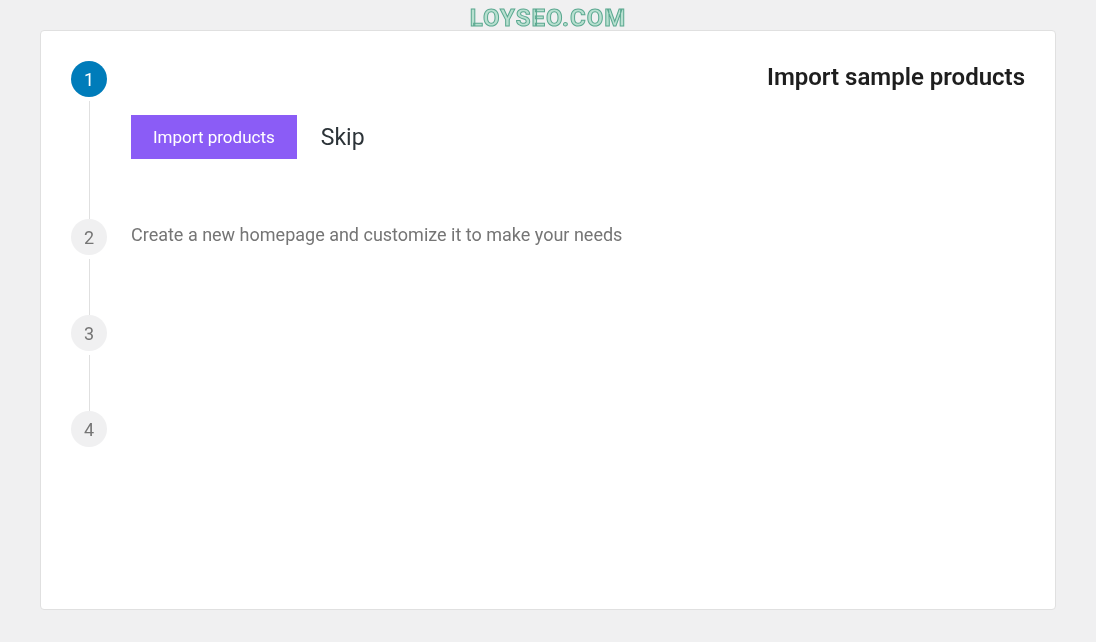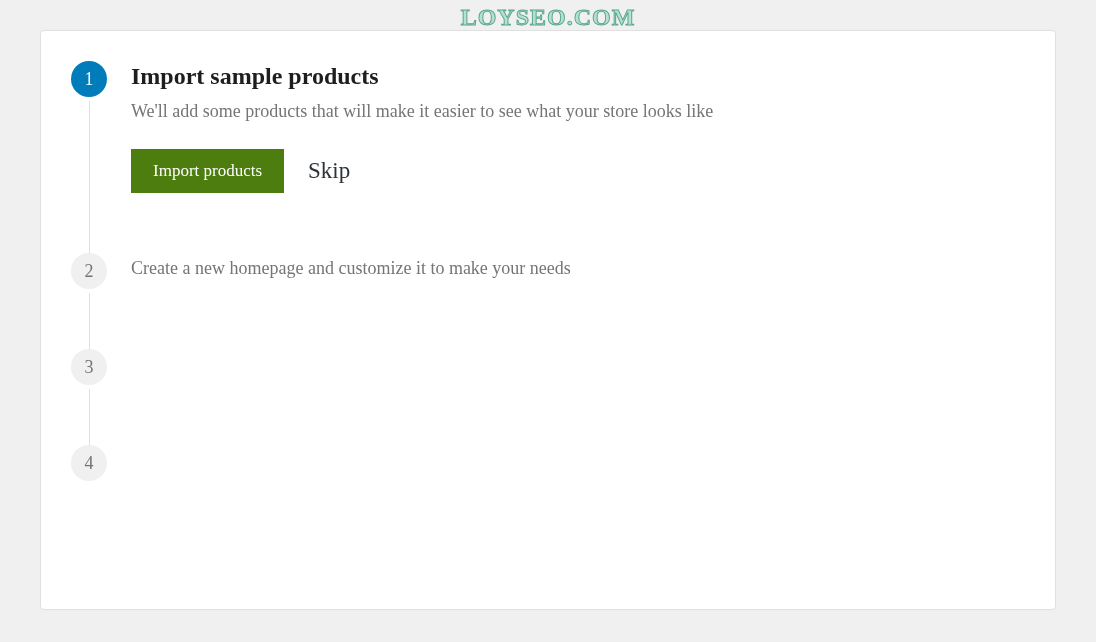--- a/index.html
+++ b/index.html
@@ -1,19 +1,18 @@
 <!DOCTYPE html>
 <html><head>
   <meta charset="utf-8">
   <style>
     * {
       margin: 0;
       padding: 0;
       box-sizing: border-box;
-      font-family: Liberation Serif, serif;
     }
     body {
       background: #f0f0f1;
       font-family: -apple-system, BlinkMacSystemFont, "Segoe UI", Roboto, sans-serif;
       width: 1096px;
       height: 642px;
       padding: 30px 40px;
       position: relative;
     }
     .watermark {
@@ -84,38 +83,39 @@
     }
     .step-content {
       flex: 1;
       padding-top: 2px;
     }
     .step-title {
       font-size: 24px;
       font-weight: 600;
       color: #1e1e1e;
       margin-bottom: 8px;
+      text-align: right;
     }
     .step-title.inactive {
       font-weight: 400;
       color: #2c3338;
     }
     .step-description {
       font-size: 18px;
       color: #757575;
       line-height: 1.5;
     }
     .step-actions {
       margin-top: 24px;
       display: flex;
       align-items: center;
       gap: 24px;
     }
     .btn-primary {
-      background: #4d7c0f;
+      background: #8b5cf6;
       color: #fff;
       border: none;
       padding: 12px 22px;
       font-size: 17px;
       cursor: pointer;
       font-family: inherit;
     }
     .btn-link {
       background: none;
       border: none;
@@ -130,21 +130,20 @@
 
 <div class="watermark">LOYSEO.COM</div>
 
 <div class="card">
   <div class="steps">
 
     <div class="step">
       <div class="step-number active">1</div>
       <div class="step-content">
         <div class="step-title">Import sample products</div>
-        <div class="step-description">We'll add some products that will make it easier to see what your store looks like</div>
         <div class="step-actions">
           <button class="btn-primary">Import products</button>
           <button class="btn-link">Skip</button>
         </div>
       </div>
     </div>
 
     <div class="step">
       <div class="step-number inactive">2</div>
       <div class="step-content">

